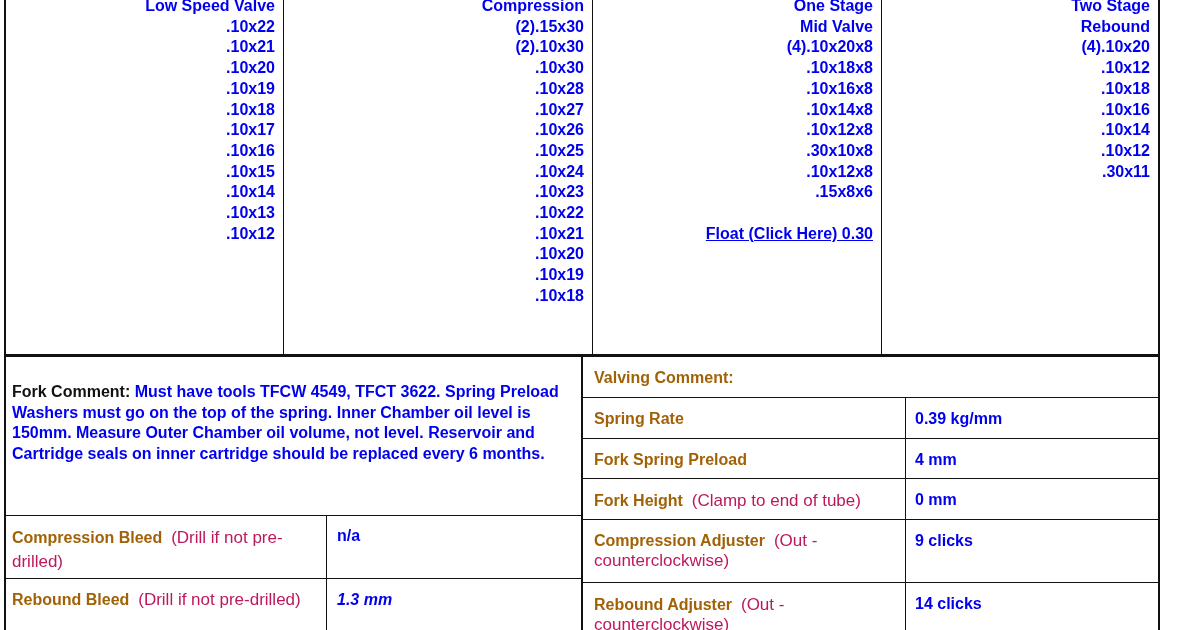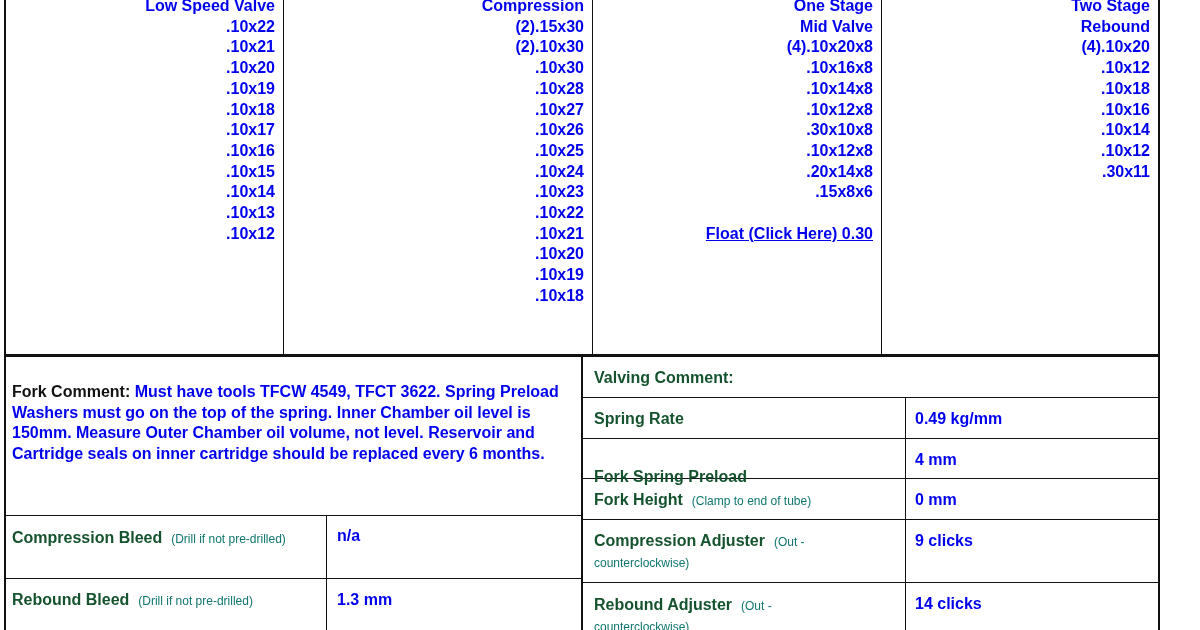--- a/index.html
+++ b/index.html
@@ -13,22 +13,22 @@
 
   
   .valve-col { position:absolute; top:0; text-align:right; font-weight:bold;
                font-size:16px; line-height:20.7px; color:#0000ee; }
   .valve-col div { white-space:nowrap; }
   .float-link { color:#0000ee; text-decoration:underline; font-weight:bold;
                 font-size:16px; cursor:pointer; }
 
   .comment { position:absolute; left:12px; top:382px; width:565px; font-size:16px;
              line-height:20.5px; font-weight:bold; }
-  .label { font-weight:bold; font-size:16px; color:#14532d; }
-  .note { font-weight:normal; font-size:12px; color:#0f766e; }
+  .label { font-weight:bold; font-size:16px; color:#a16207; }
+  .note { font-weight:normal; font-size:17px; color:#be185d; }
   .val { font-weight:bold; font-size:16px; color:#0000ee; }
 </style>
 </head>
 <body>
 
 <div class="vl" style="left:4px;top:0;width:2px;height:630px;"></div>
 <div class="vl" style="left:1158px;top:0;width:2px;height:630px;"></div>
 <div class="vl" style="left:283px;top:0;width:1px;height:356px;"></div>
 <div class="vl" style="left:592px;top:0;width:1px;height:356px;"></div>
 <div class="vl" style="left:881px;top:0;width:1px;height:356px;"></div>
@@ -76,26 +76,26 @@
   <div>.10x21</div>
   <div>.10x20</div>
   <div>.10x19</div>
   <div>.10x18</div>
 </div>
 
 <div class="valve-col" style="right:327px;top:-4px;">
   <div>One Stage</div>
   <div>Mid Valve</div>
   <div>(4).10x20x8</div>
+  <div>.10x18x8</div>
   <div>.10x16x8</div>
   <div>.10x14x8</div>
   <div>.10x12x8</div>
   <div>.30x10x8</div>
   <div>.10x12x8</div>
-  <div>.20x14x8</div>
   <div>.15x8x6</div>
   <div style="height:20.7px;"></div>
   <div><a class="float-link">Float (Click Here) 0.30</a></div>
 </div>
 
 <div class="valve-col" style="right:50px;top:-4px;">
   <div>Two Stage</div>
   <div>Rebound</div>
   <div>(4).10x20</div>
   <div>.10x12</div>
@@ -109,23 +109,23 @@
 <div class="comment">
   <span class="black">Fork Comment:</span>
   <span class="blue">Must have tools TFCW 4549, TFCT 3622. Spring Preload Washers must go on the top of the spring. Inner Chamber oil level is 150mm. Measure Outer Chamber oil volume, not level. Reservoir and Cartridge seals on inner cartridge should be replaced every 6 months.</span>
 </div>
 
 <div class="abs label" style="left:594px;top:369px;">Valving Comment:</div>
 
 <div class="abs" style="left:594px;top:410px;width:300px;">
   <span class="label">Spring Rate</span>
 </div>
-<div class="abs val" style="left:915px;top:410px;">0.49 kg/mm</div>
+<div class="abs val" style="left:915px;top:410px;">0.39 kg/mm</div>
 
-<div class="abs" style="left:594px;top:468px;width:300px;">
+<div class="abs" style="left:594px;top:451px;width:300px;">
   <span class="label">Fork Spring Preload</span>
 </div>
 <div class="abs val" style="left:915px;top:451px;">4 mm</div>
 
 <div class="abs" style="left:594px;top:491px;width:310px;white-space:nowrap;">
   <span class="label">Fork Height</span>&nbsp;
   <span class="note">(Clamp to end of tube)</span>
 </div>
 <div class="abs val" style="left:915px;top:491px;">0 mm</div>
 
@@ -144,13 +144,13 @@
 <div class="abs" style="left:12px;top:526px;width:300px;line-height:24px;">
   <span class="label">Compression Bleed</span>&nbsp;
   <span class="note">(Drill if not pre-drilled)</span>
 </div>
 <div class="abs val" style="left:337px;top:527px;">n/a</div>
 
 <div class="abs" style="left:12px;top:591px;width:300px;line-height:17px;">
   <span class="label">Rebound Bleed</span>&nbsp;
   <span class="note">(Drill if not pre-drilled)</span>
 </div>
-<div class="abs val" style="left:337px;top:591px;">1.3 mm</div>
+<div class="abs val" style="left:337px;top:591px;font-style:italic;">1.3 mm</div>
 
 </body></html>

